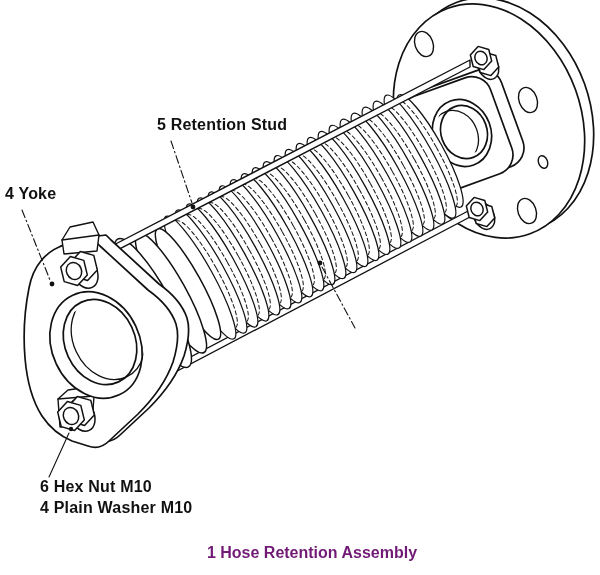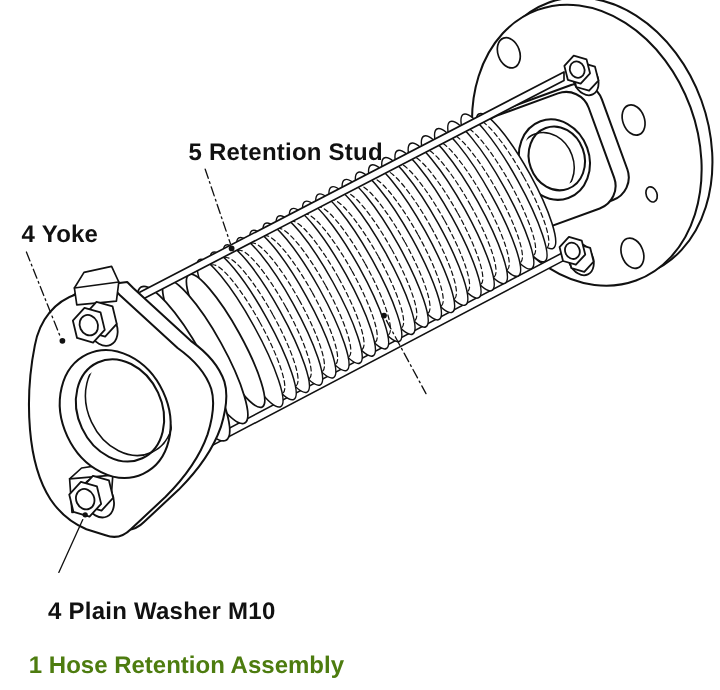--- a/index.html
+++ b/index.html
@@ -2,25 +2,26 @@
 <html><head>
 <meta charset="utf-8">
 <style>
   html,body{margin:0;padding:0;background:#fff;}
   #stage{
     position:relative;width:600px;height:575px;background:#fff;
     font-family:"Liberation Sans",sans-serif;overflow:hidden;
   }
   #stage svg{position:absolute;left:0;top:0;}
   .callout{
-    position:absolute;font-weight:bold;font-size:20px;color:#111;
+    position:absolute;font-weight:bold;font-size:16px;color:#111;
     white-space:nowrap;letter-spacing:.2px;
   }
   .caption{
-    position:absolute;font-weight:bold;font-size:20px;color:#4d7c0f;
+    position:absolute;font-weight:bold;font-size:16px;color:#701a75;
+    text-align:center;
   }
   .dashdot{stroke-dasharray:8 3 1.5 3;}
 </style>
 </head>
 <body>
 
 <div id="stage">
 
   <svg width="600" height="575" viewBox="0 0 600 575">
     <defs>
@@ -166,17 +167,18 @@
       <g fill="#111" stroke="none">
         <circle cx="193" cy="207" r="2.4"></circle>
         <circle cx="52" cy="284" r="2.4"></circle>
         <circle cx="320" cy="263" r="2.4"></circle>
         <circle cx="71" cy="429" r="2.2"></circle>
       </g>
     </g>
   </svg>
 
   <div class="callout" style="left:157px;top:116px">5 Retention Stud</div>
-  <div class="callout" style="left:18px;top:185px">4 Yoke</div>
+  <div class="callout" style="left:5px;top:185px">4 Yoke</div>
+  <div class="callout" style="left:40px;top:478px">6 Hex Nut M10</div>
   <div class="callout" style="left:40px;top:499px">4 Plain Washer M10</div>
 
   <div class="caption" style="left:24px;top:544px;width:576px">1 Hose Retention Assembly</div>
 </div>
 
 </body></html>

